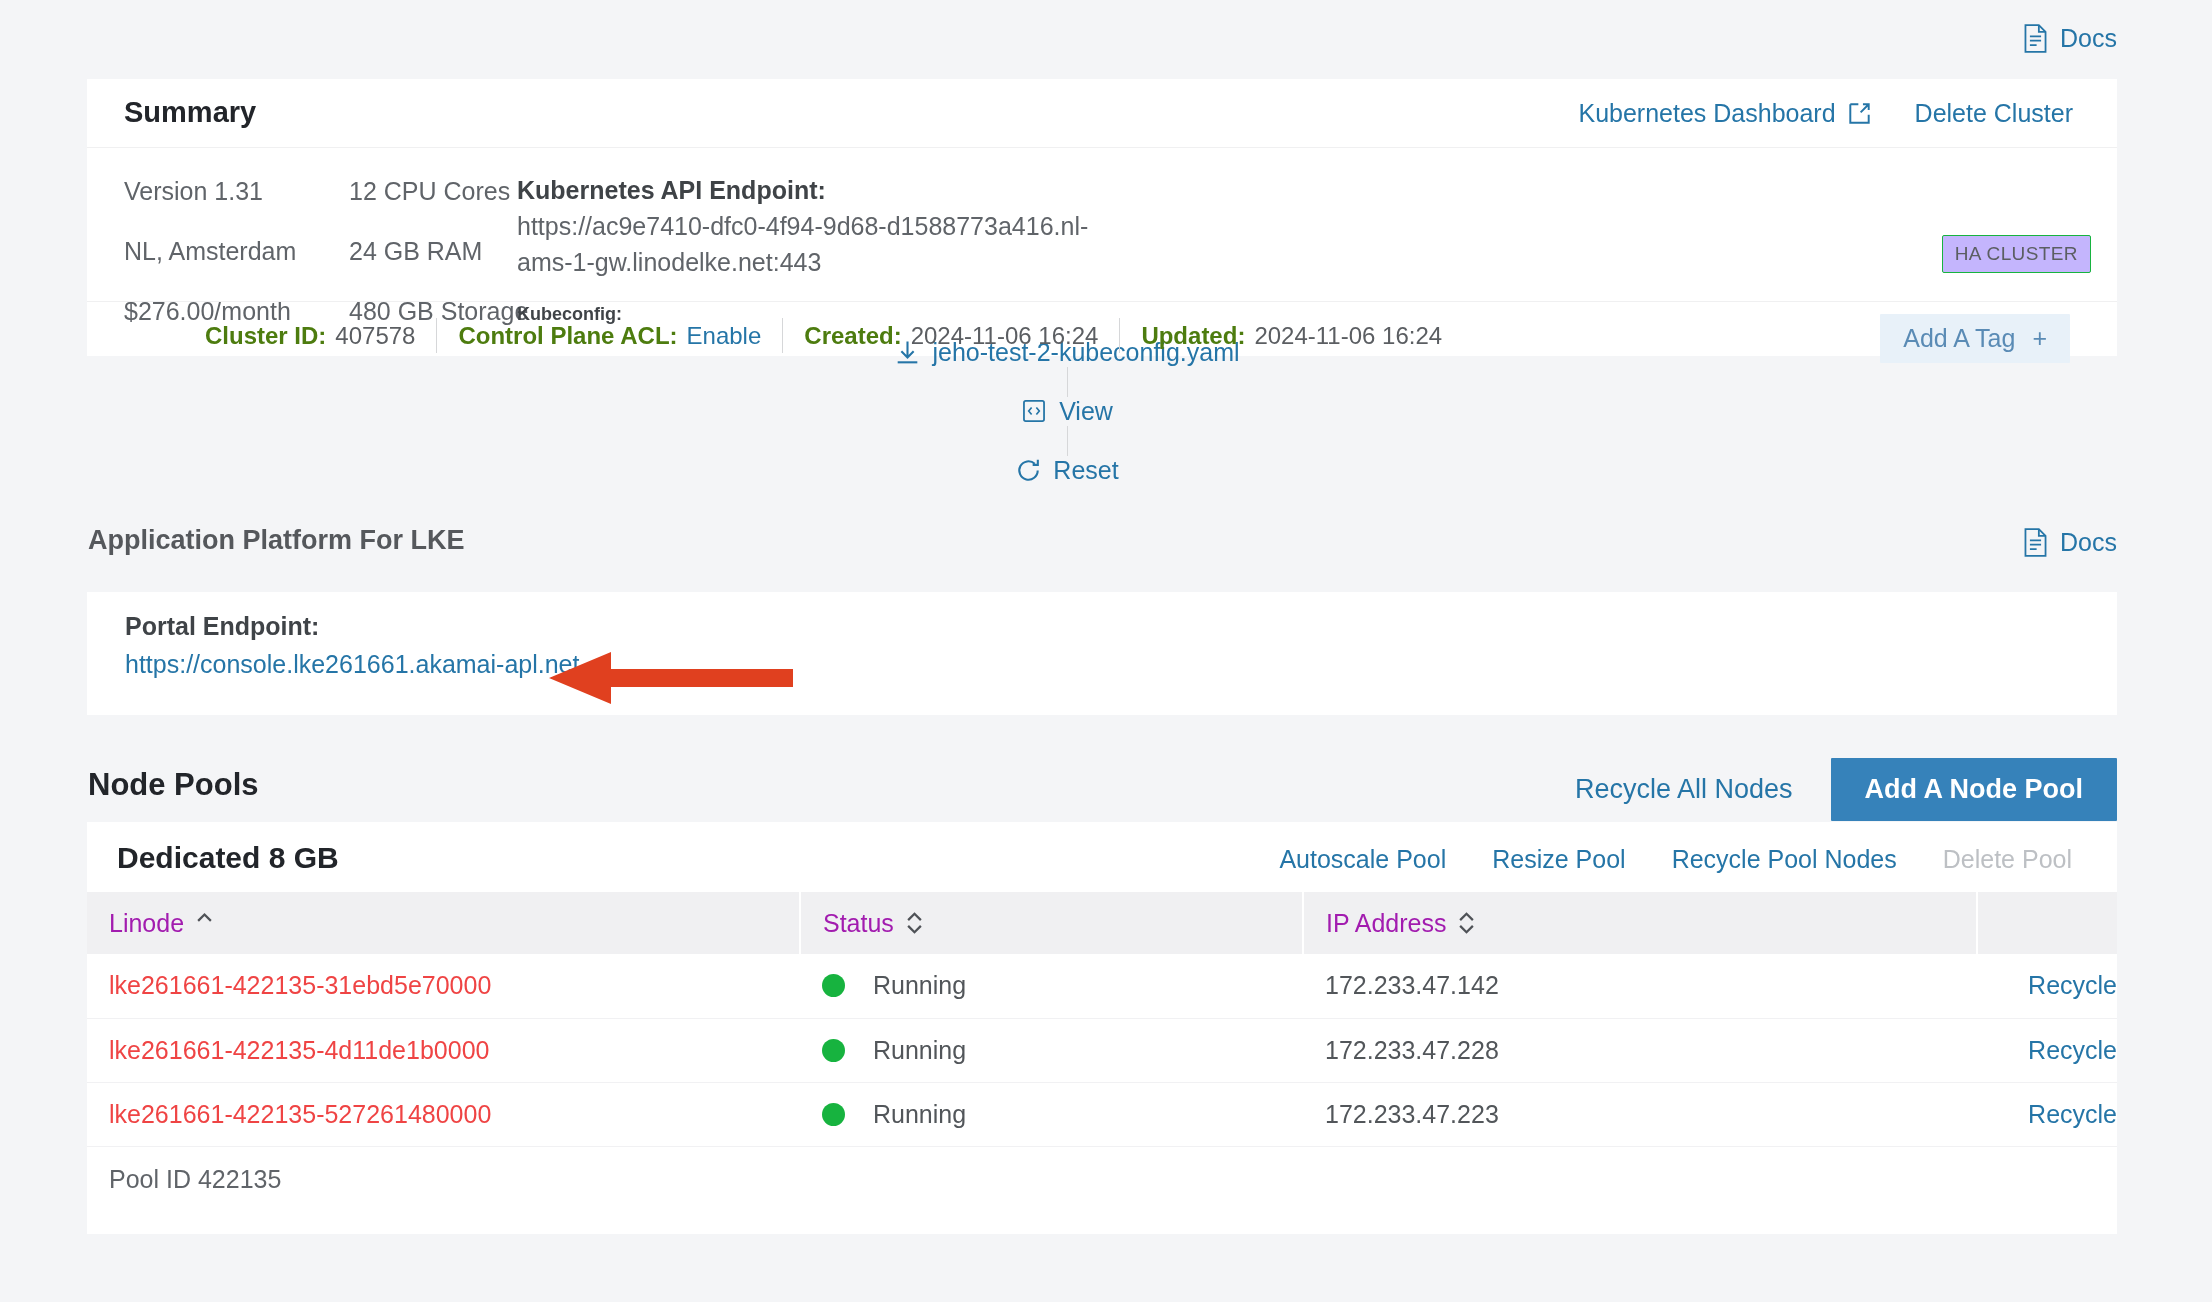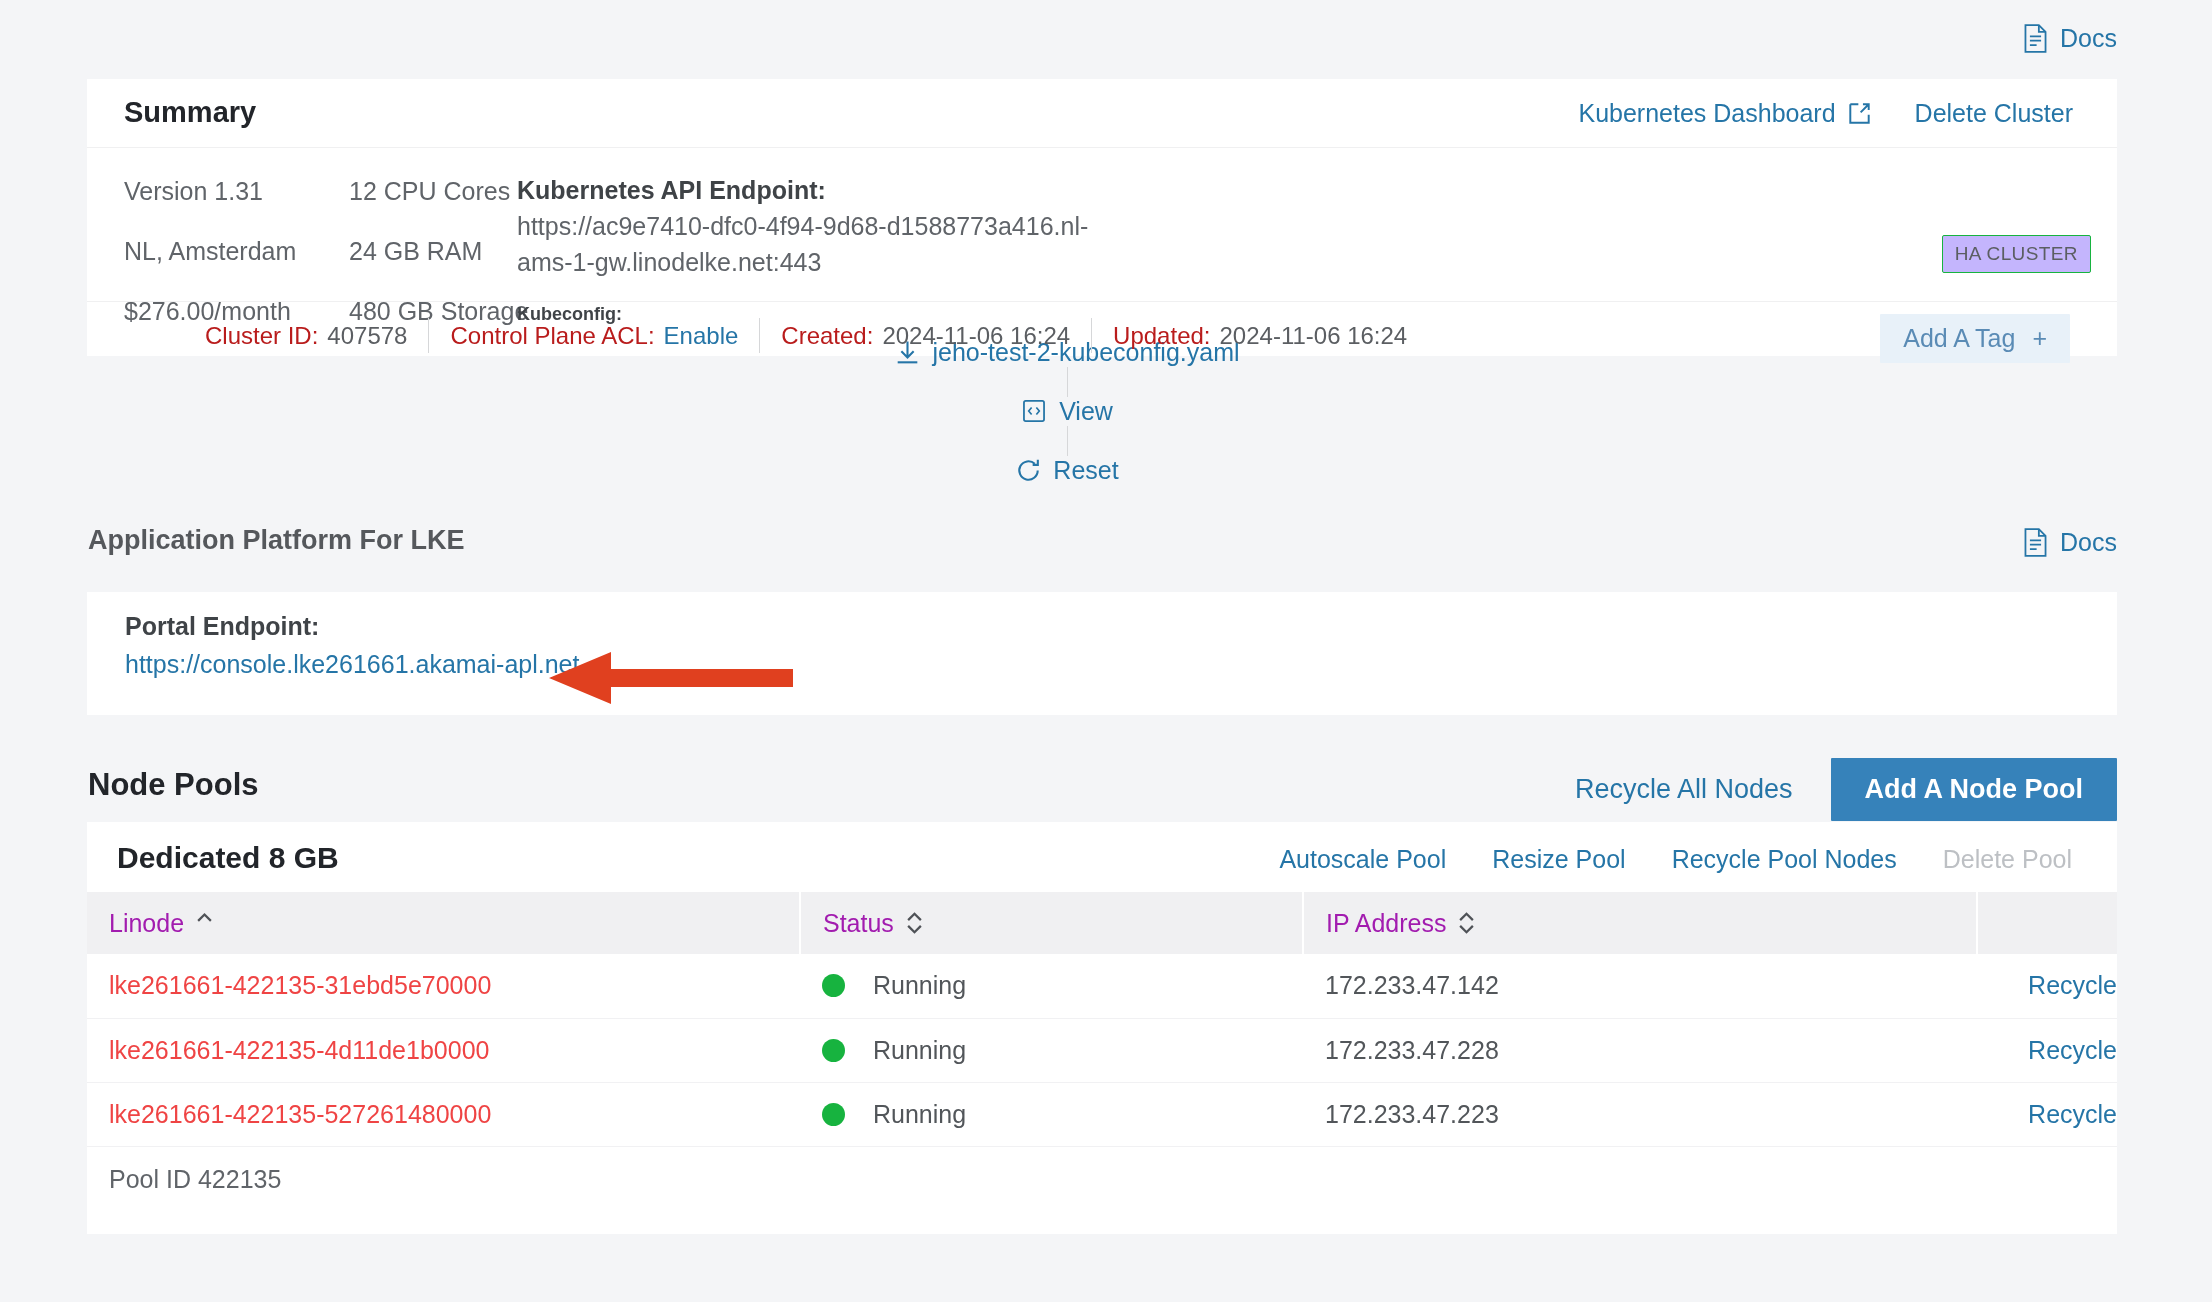--- a/index.html
+++ b/index.html
@@ -61,21 +61,21 @@
     position: absolute; right: 26px; top: 87px;
     border: 1px solid #17b33f; color: #5b5e62; background: #c4b5fd;
     font-size: 19px; letter-spacing: 0.4px; padding: 7px 12px; border-radius: 2px;
   }
 
   .summary-footer {
     position: relative; height: 54px; border-top: 1px solid #f0f0f1;
     display: flex; align-items: center;
   }
   .meta-row { position: absolute; left: 118px; top: 16px; display: flex; align-items: center; font-size: 24px; color: #5b5e62; }
-  .meta-row .m-key { font-weight: normal; color: #b91c1c; }
+  .meta-row .m-key { font-weight: bold; color: #4d7c0f; }
   .meta-row .m-val { margin-left: 9px; }
   .meta-row .m-link { margin-left: 9px; color: #2575a7; cursor: pointer; }
   .meta-row .vsep { width: 1px; height: 35px; background: #d6d7d9; margin: 0 21px; }
   .add-tag {
     position: absolute; right: 47px; top: 12px;
     background: #e8f1f9; color: #5a8bb5; font-size: 25px;
     padding: 10px 23px; display: flex; align-items: center; gap: 17px; cursor: pointer; border-radius: 1px;
   }
 
   

